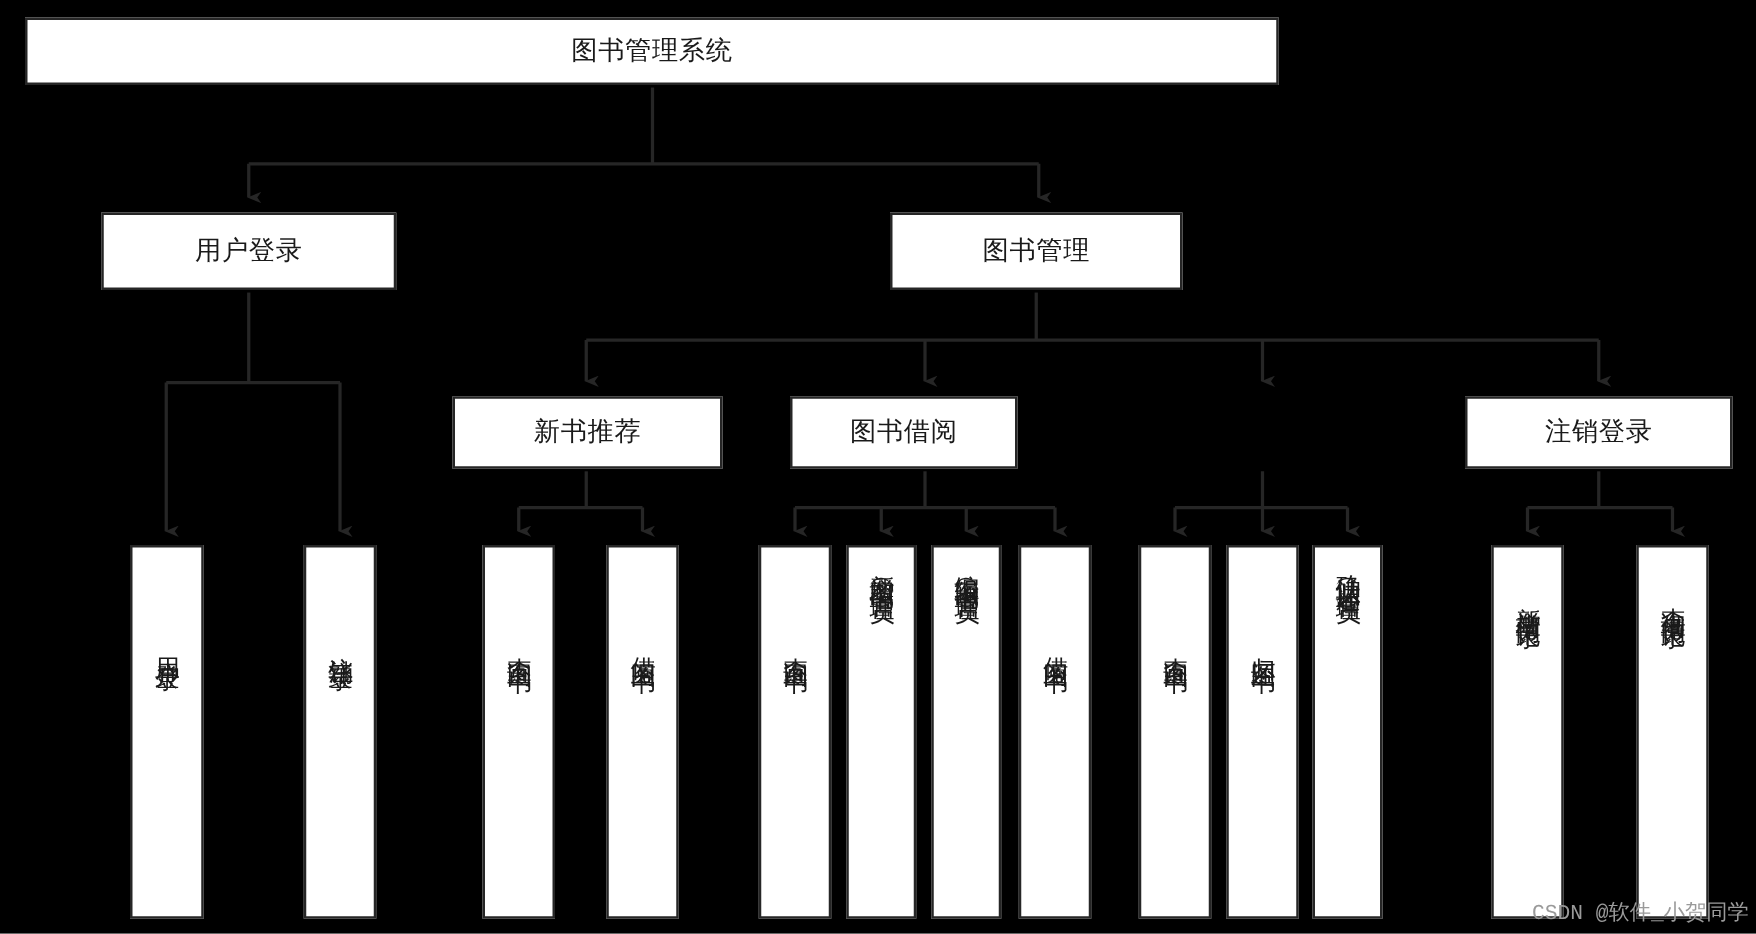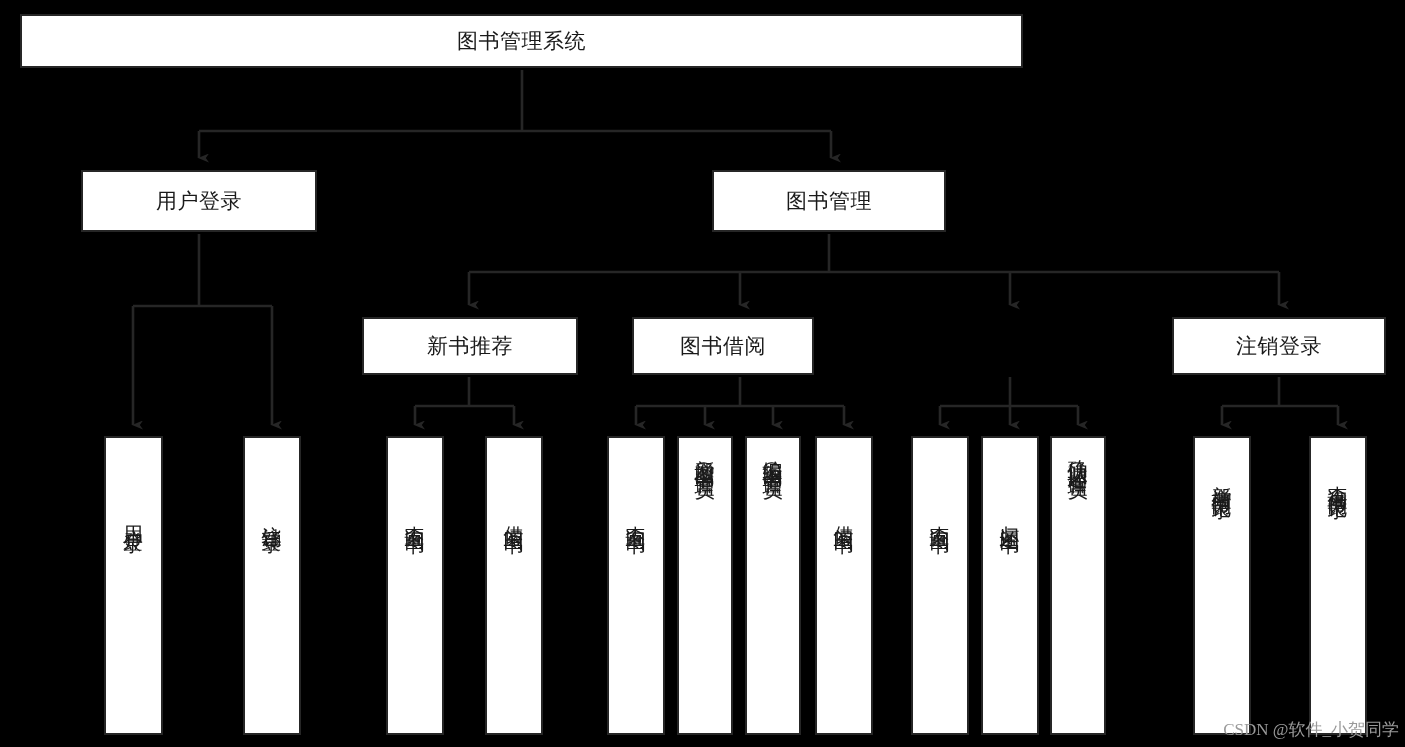--- a/index.html
+++ b/index.html
@@ -55,21 +55,21 @@
     writing-mode: vertical-rl;
     text-orientation: upright;
     font-size: 20px;
     letter-spacing: 3px;
     line-height: 1;
   }
   #watermark {
     position: absolute;
     right: 6px;
     bottom: 6px;
-    font-family: Liberation Serif, serif;
+    font-family: Liberation Mono, monospace;
     font-size: 17px;
     color: #9a9a9a;
     white-space: pre;
     pointer-events: none;
     user-select: none;
   }
 </style>
 </head>
 <body>
 

